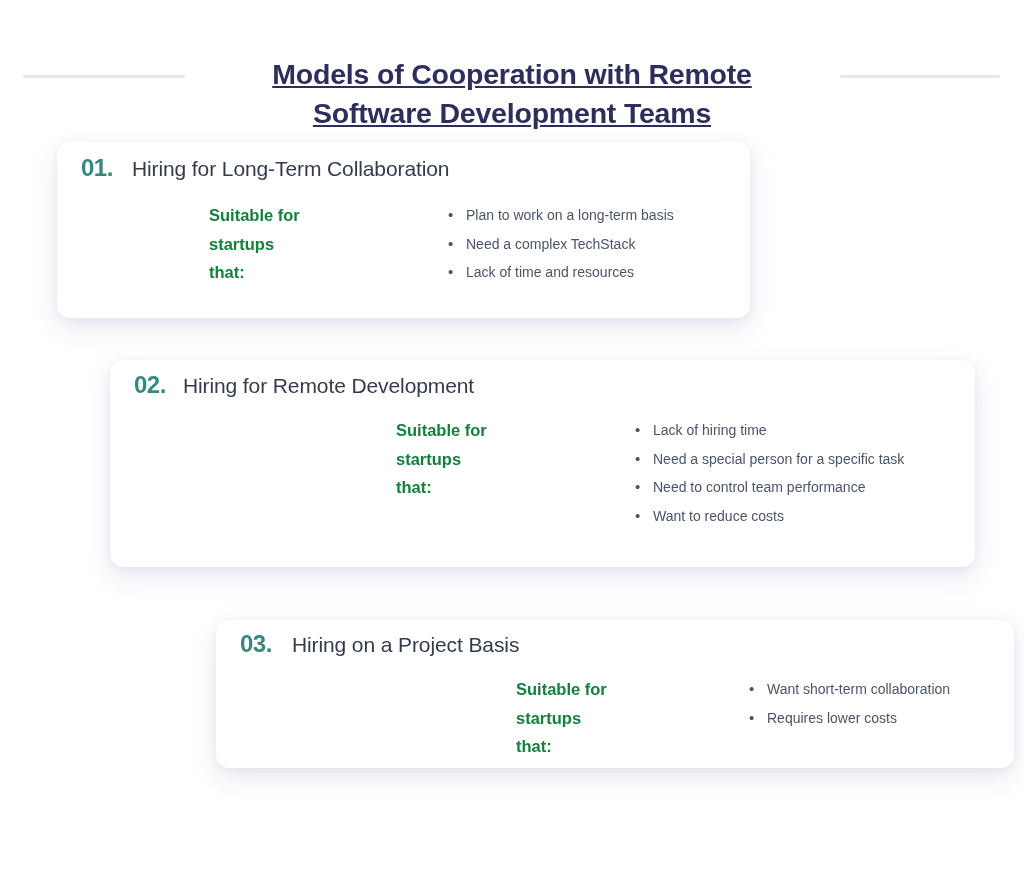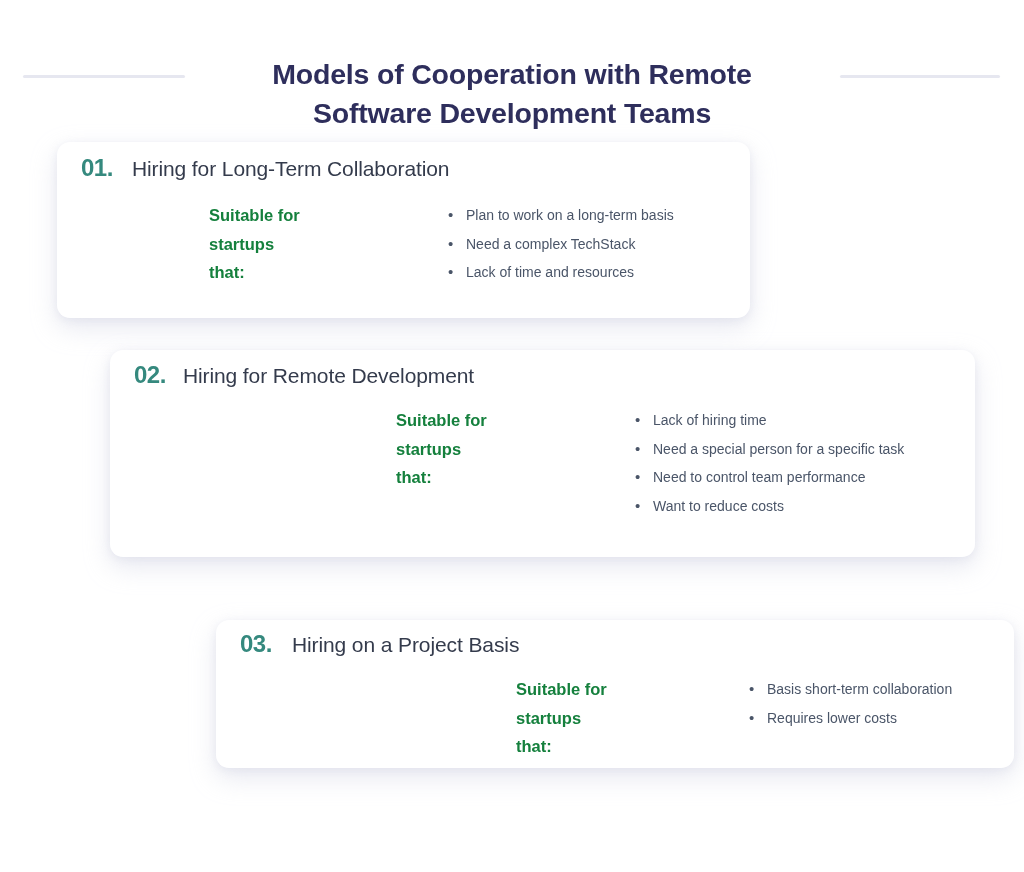--- a/index.html
+++ b/index.html
@@ -24,20 +24,21 @@
     position: absolute;
     left: 0;
     right: 0;
     top: 36px;
     text-align: center;
     font-size: 28.5px;
     font-weight: bold;
     line-height: 39px;
     color: #2e2e5c;
     letter-spacing: -0.2px;
+    text-decoration: underline;
   }
   .title-line {
     display: block;
   }
   .rule {
     position: absolute;
     top: 75px;
     height: 3px;
     border-radius: 2px;
     background: #e6e7f0;
@@ -47,21 +48,21 @@
 
   
   .card {
     position: absolute;
     background: #ffffff;
     border-radius: 13px;
     box-shadow: 0 10px 26px rgba(197, 200, 219, 0.40),
                 0 2px 8px rgba(197, 200, 219, 0.28);
   }
   .card-1 { left: 57px;  top: 142px; width: 693px; height: 176px; }
-  .card-2 { left: 110px; top: 350px; width: 865px; height: 207px; }
+  .card-2 { left: 110px; top: 360px; width: 865px; height: 207px; }
   .card-3 { left: 216px; top: 620px; width: 798px; height: 148px; }
 
   .card-head {
     display: flex;
     align-items: baseline;
   }
   .card-1 .card-head { padding: 14px 0 0 24px; }
   .card-2 .card-head { padding: 13px 0 0 24px; }
   .card-3 .card-head { padding: 12px 0 0 24px; }
 
@@ -181,17 +182,17 @@
   <div class="card-head">
     <span class="num">03.</span>
     <span class="card-title">Hiring on a Project Basis</span>
   </div>
   <div class="card-body">
     <div class="suitable">
       <span class="suitable-line">Suitable for startups</span>
       <span class="suitable-line">that:</span>
     </div>
     <ul class="bullets">
-      <li>Basis short-term collaboration</li>
+      <li>Want short-term collaboration</li>
       <li>Requires lower costs</li>
     </ul>
   </div>
 </div>
 
 </body></html>

